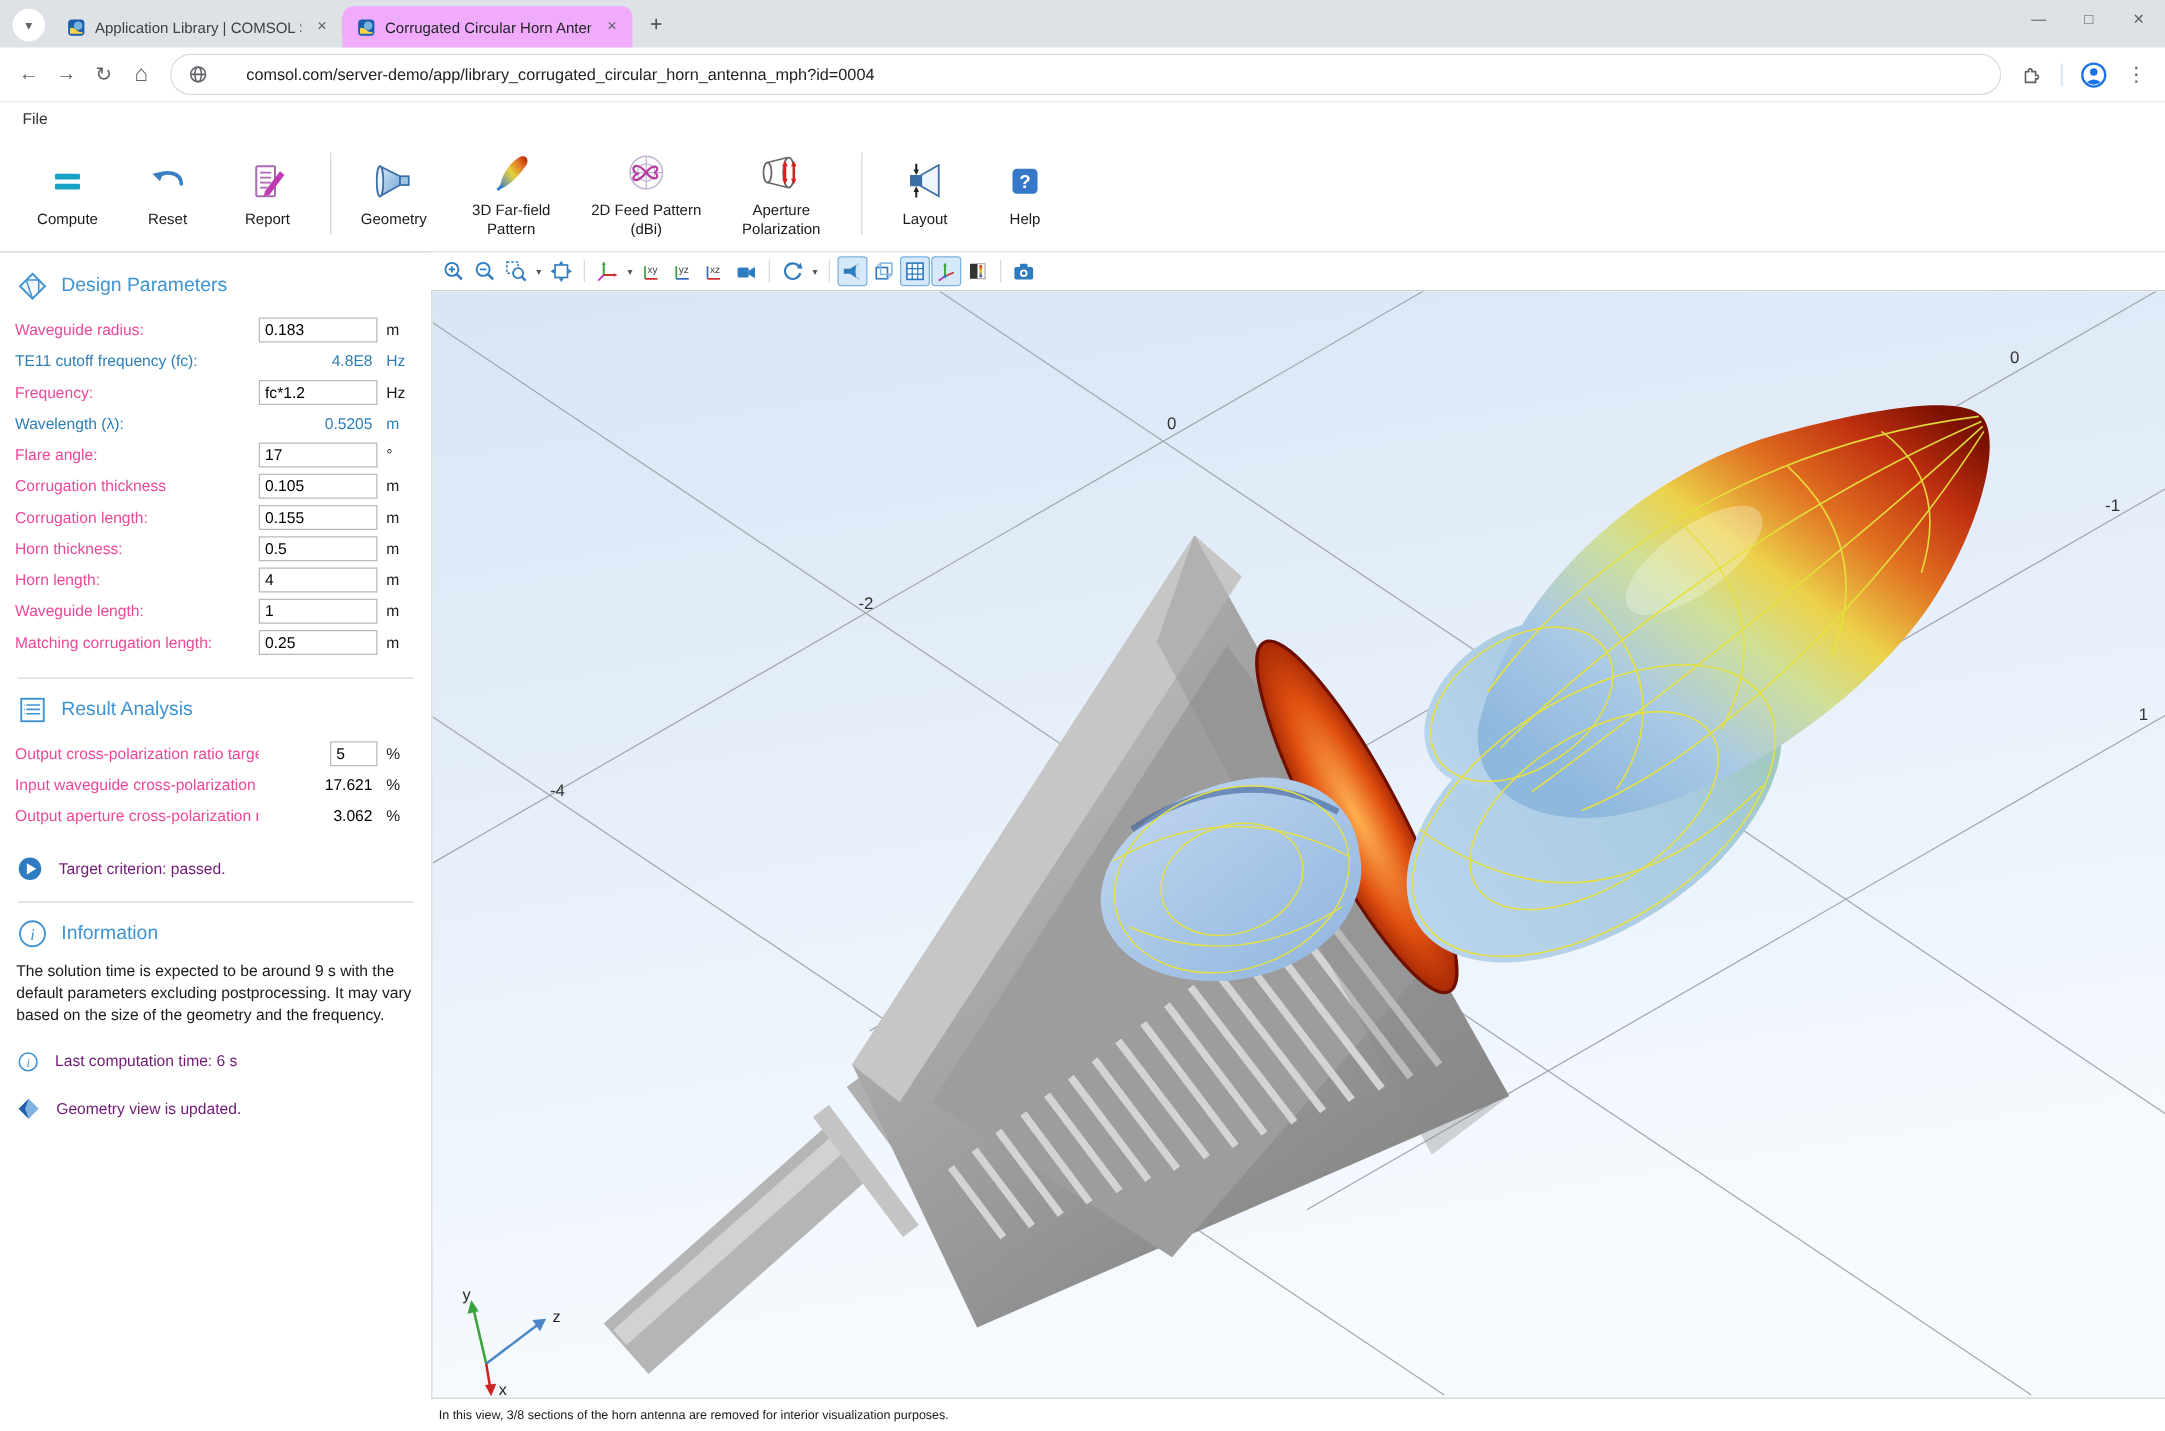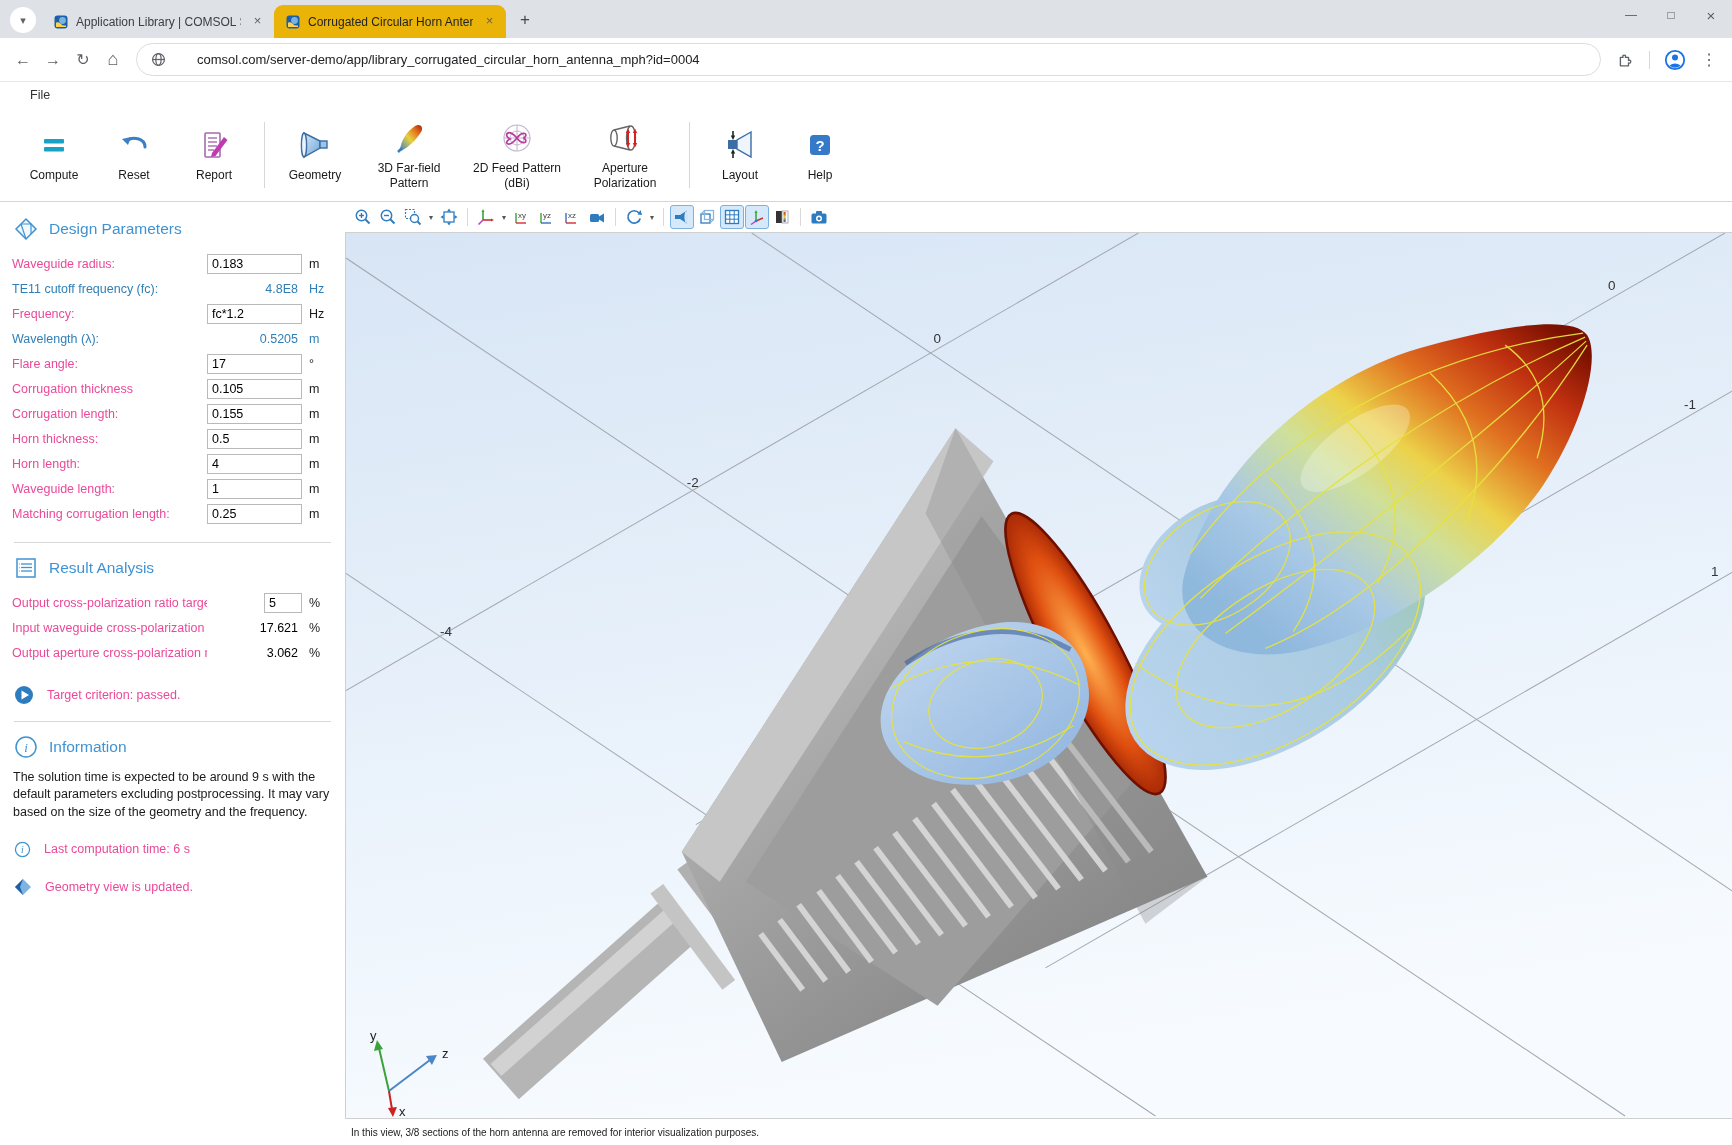--- a/index.html
+++ b/index.html
@@ -8,41 +8,41 @@
   .window { width:1732px; height:1145px; display:flex; flex-direction:column; }
 
   
   .tabstrip { height:38px; background:#dee1e6; display:flex; align-items:flex-end; position:relative; }
   .tab-search-btn { width:26px; height:26px; margin:0 6px 5px 10px; border-radius:50%; background:#fff;
       border:none; color:#5f6368; font-size:11px; display:flex; align-items:center; justify-content:center; cursor:pointer; }
   .tab { width:232px; height:33px; display:flex; align-items:center; gap:8px; padding:0 8px 0 12px;
       font-size:12px; color:#45494d; border-radius:9px 9px 0 0; position:relative; }
   .tab.inactive { color:#3c4043; }
   .tab.inactive::after { content:""; position:absolute; right:-1px; top:8px; height:17px; width:1px; background:#9aa0a6; }
-  .tab.active { background:#eab308; color:#1f2023; }
+  .tab.active { background:#f0abfc; color:#1f2023; }
   .tab .title { flex:1; white-space:nowrap; overflow:hidden; }
   .tab .close { color:#5f6368; font-size:13px; width:17px; height:17px; line-height:16px; text-align:center; border-radius:50%; }
   .favicon { flex:0 0 14px; }
   .newtab { width:26px; height:26px; margin:0 0 5px 6px; border:none; background:transparent; color:#45494d;
       font-size:17px; line-height:24px; text-align:center; border-radius:50%; cursor:pointer; }
   .wincontrols { position:absolute; right:6px; top:0; height:30px; display:flex; align-items:center; gap:26px; padding-right:8px;
       color:#5a5d61; font-size:12px; }
   .wincontrols span { width:14px; text-align:center; cursor:pointer; }
 
   .urlrow { height:44px; background:#fff; display:flex; align-items:center; padding:0 8px; border-bottom:1px solid #e4e6e8; }
   .navbtn { width:30px; height:30px; border:none; background:transparent; color:#5f6368; font-size:16px; border-radius:50%;
       display:flex; align-items:center; justify-content:center; cursor:pointer; }
   .omnibox { flex:1; height:33px; margin:0 8px; border:1px solid #dadce0; border-radius:17px; display:flex; align-items:center;
       padding:0 14px; gap:10px; }
   .omnibox .url { font-size:13px; color:#202124; white-space:nowrap; overflow:hidden;margin-left:21px; }
   .chrome-right { display:flex; align-items:center; gap:4px; }
   .vsep-chrome { width:1px; height:18px; background:#c6dafc; margin:0 6px; }
 
   
-  .menubar { height:26px; background:#fff; display:flex; align-items:center; padding-left:30px; }
+  .menubar { height:26px; background:#fff; display:flex; align-items:center; padding-left:18px; }
   .menubar .item { font-size:12.5px; color:#333; cursor:pointer; }
   .ribbon { height:94px; background:#fff; display:flex; align-items:center; padding-left:14px; border-bottom:1px solid #d5d5d5; }
   .rbtn { min-width:80px; padding:4px 8px; display:flex; flex-direction:column; align-items:center; gap:4px;
       background:transparent; border:none; cursor:pointer; }
   .rbtn .ric { height:38px; display:flex; align-items:center; justify-content:center; }
   .rbtn .rlabel { font-size:12px; color:#1a1a1a; line-height:1.18; text-align:center; max-width:92px; }
   .rsep { width:1px; height:66px; background:#d7d7d7; margin:0 10px; }
 
   
   .main { flex:1; display:flex; min-height:0; }
@@ -52,21 +52,21 @@
   .prow { display:flex; align-items:center; height:25px; }
   .plabel { flex:1; font-size:12.5px; color:#ec4899; white-space:nowrap; overflow:hidden; }
   .valcol { width:95px; display:flex; justify-content:flex-end; }
   .pinput { width:95px; height:20px; border:1px solid #b9b9b9; background:#fff; font-size:12.5px;
       font-family:inherit; text-align:left; padding:0 4px; color:#000000; }
   .pinput.small { width:38px; }
   .roval { width:95px; font-size:12.5px; text-align:right; padding-right:4px; }
   .punit { width:24px; margin-left:7px; font-size:12.5px; color:#1a1a1a; }
   .prow.readonly .plabel, .prow.readonly .roval, .prow.readonly .punit { color:#2f7fb6; }
   .divider { border-top:1px solid #d8d8d8; margin:16px 2px 2px 2px; }
-  .statusrow { display:flex; align-items:center; gap:13px; margin:20px 0 4px 2px; font-size:12.5px; color:#ec4899; }
+  .statusrow { display:flex; align-items:center; gap:13px; margin:20px 0 4px 2px; font-size:12.5px; color:#701a75; }
   .infopara { font-size:12.5px; color:#1a1a1a; line-height:1.38; margin:2px 0 6px 1px; }
 
   
   .graphics { flex:1; display:flex; flex-direction:column; min-width:0; }
   .gtoolbar { height:30px; display:flex; align-items:center; padding-left:6px; gap:1px; background:#fff; }
   .gbtn { width:24px; height:24px; border:1px solid transparent; background:transparent; border-radius:3px;
       display:flex; align-items:center; justify-content:center; cursor:pointer; }
   .gbtn.toggled { background:#d6e9fa; border-color:#7ab1e0; }
   .gcaret { font-size:8px; color:#555; width:10px; text-align:center; cursor:pointer; }
   .gsep { width:1px; height:18px; background:#d9d9d9; margin:0 5px; }

